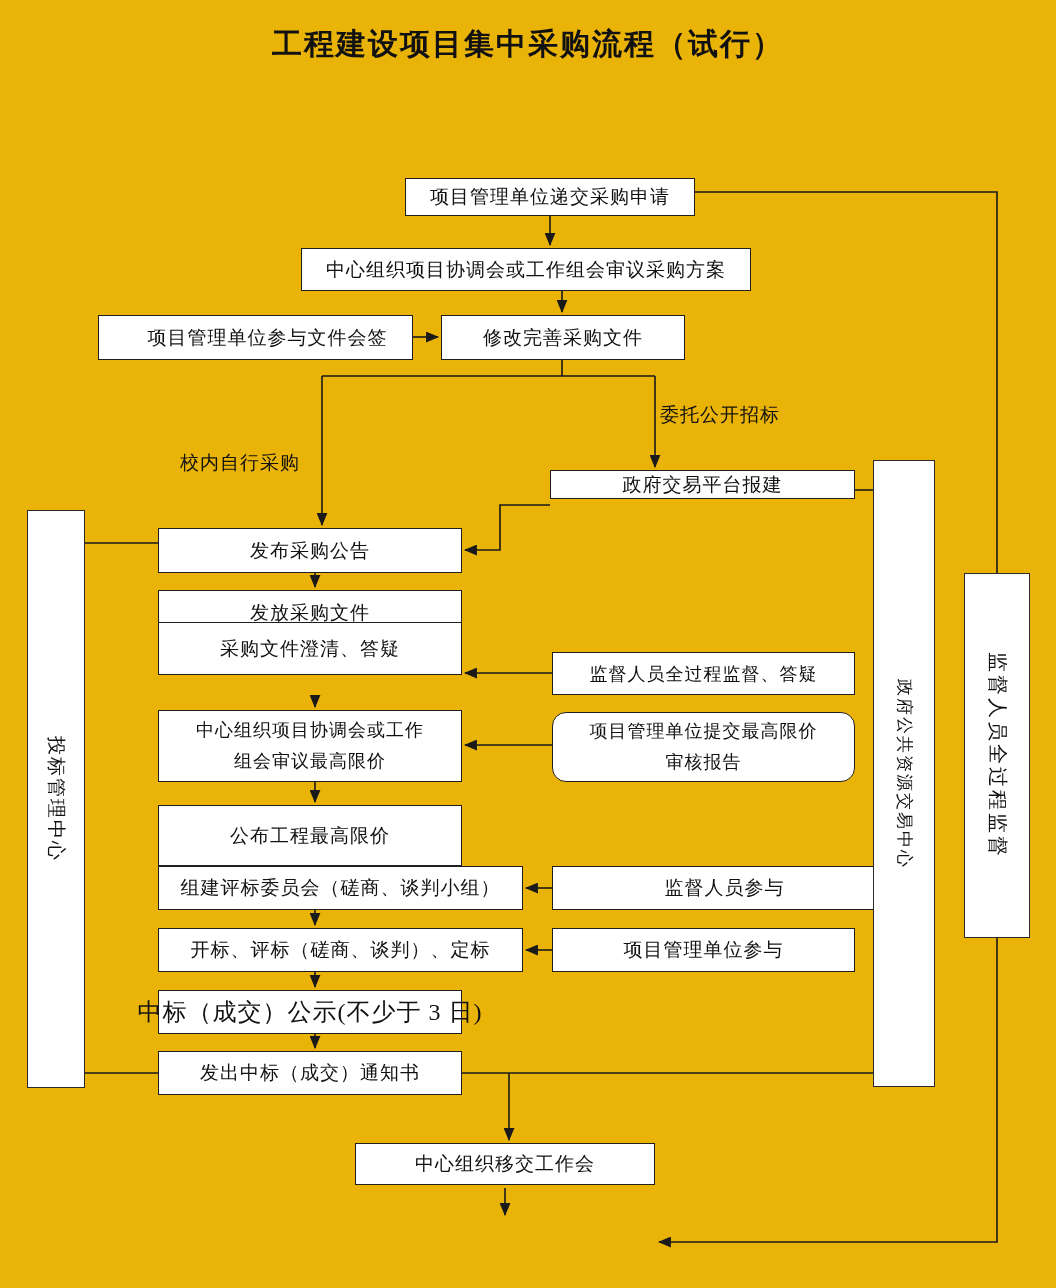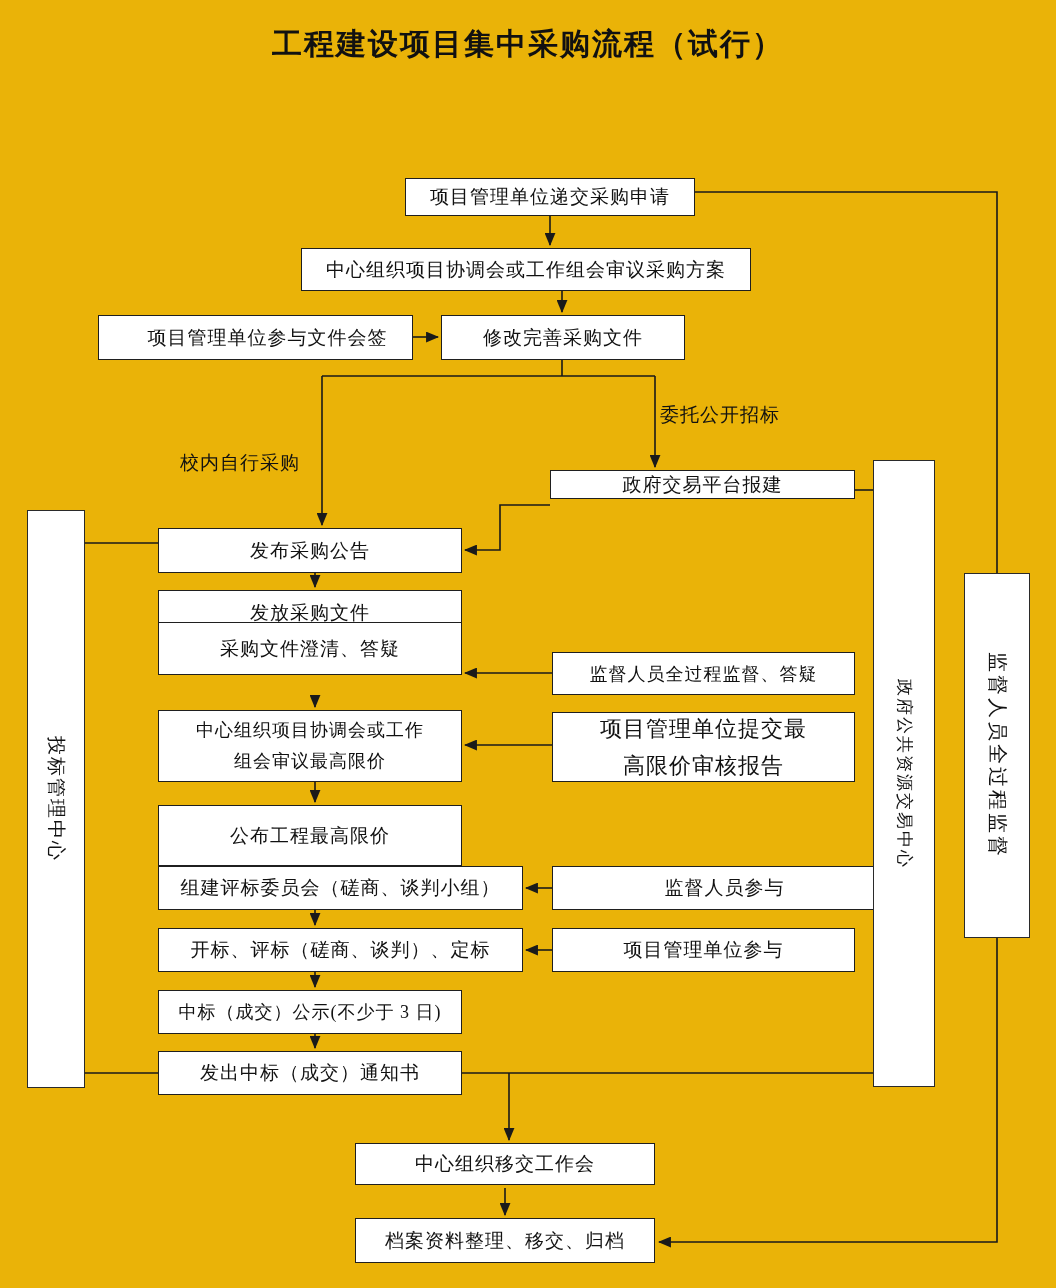--- a/index.html
+++ b/index.html
@@ -50,24 +50,24 @@
   #n-countersign {left:98px; top:315px;width:315px;height:45px;padding-left:24px;}
   #n-revise      {left:441px;top:315px;width:244px;height:45px;}
   #n-platform    {left:550px;top:470px;width:305px;height:29px;}
   #n-publish     {left:158px;top:528px;width:304px;height:45px;}
   #n-issue       {left:158px;top:590px;width:304px;height:45px;}
   #n-clarify     {left:158px;top:622px;width:304px;height:53px;}
   #n-reviewcap   {left:158px;top:710px;width:304px;height:72px;font-size:18px;}
   #n-publishcap  {left:158px;top:805px;width:304px;height:61px;}
   #n-committee   {left:158px;top:866px;width:365px;height:44px;}
   #n-opening     {left:158px;top:928px;width:365px;height:44px;}
-  #n-publicity   {left:158px;top:990px;width:304px;height:44px;font-size:18px;}
+  #n-publicity   {left:158px;top:990px;width:304px;height:44px;font-size:24px;}
   #n-notice      {left:158px;top:1051px;width:304px;height:44px;}
   #n-partclarify {left:552px;top:652px;width:303px;height:43px;font-size:18px;}
-  #n-pricereport {left:552px;top:712px;width:303px;height:70px;font-size:22px;}
+  #n-pricereport {left:552px;top:712px;width:303px;height:70px;font-size:18px;border-radius:14px;}
   #n-supervisor  {left:552px;top:866px;width:345px;height:44px;}
   #n-unitpart    {left:552px;top:928px;width:303px;height:44px;}
   #n-handover    {left:355px;top:1143px;width:300px;height:42px;}
   #n-archive     {left:355px;top:1218px;width:300px;height:45px;}
   #lane-bidding    {left:27px; top:510px;width:58px;height:578px;font-size:19px;}
   #lane-resource   {left:873px;top:460px;width:62px;height:627px;font-size:17px;}
   #lane-supervision{left:964px;top:573px;width:66px;height:365px;font-size:20px;letter-spacing:3px;}
   #lbl-self  {left:180px;top:450px;width:140px;}
   #lbl-tender{left:660px;top:402px;}
 </style>
@@ -143,21 +143,20 @@
   <div class="node" id="n-publishcap">公布工程最高限价</div>
   <div class="node" id="n-committee">组建评标委员会（磋商、谈判小组）</div>
   <div class="node" id="n-opening">开标、评标（磋商、谈判）、定标</div>
   <div class="node" id="n-publicity">中标（成交）公示(不少于 3 日)</div>
   <div class="node" id="n-notice">发出中标（成交）通知书</div>
   <div class="node" id="n-partclarify">监督人员全过程监督、答疑</div>
   <div class="node wrap" id="n-pricereport">项目管理单位提交最高限价审核报告</div>
   <div class="node" id="n-supervisor">监督人员参与</div>
   <div class="node" id="n-unitpart">项目管理单位参与</div>
   <div class="node" id="n-handover">中心组织移交工作会</div>
-  <div class="node" id="n-archive">档案资料整理、移交、归档</div>
 
   <div class="lane" id="lane-bidding">投标管理中心</div>
   <div class="lane" id="lane-resource">政府公共资源交易中心</div>
   <div class="lane" id="lane-supervision">监督人员全过程监督</div>
 
   <div class="flowlabel" id="lbl-self">校内自行采购</div>
   <div class="flowlabel" id="lbl-tender">委托公开招标</div>
 
 </div>
 

